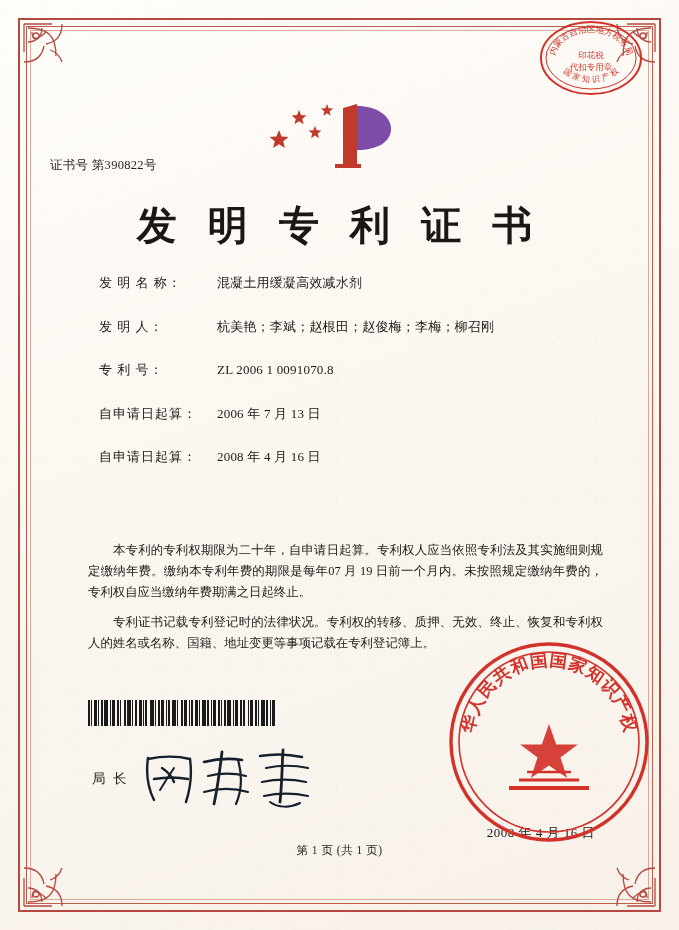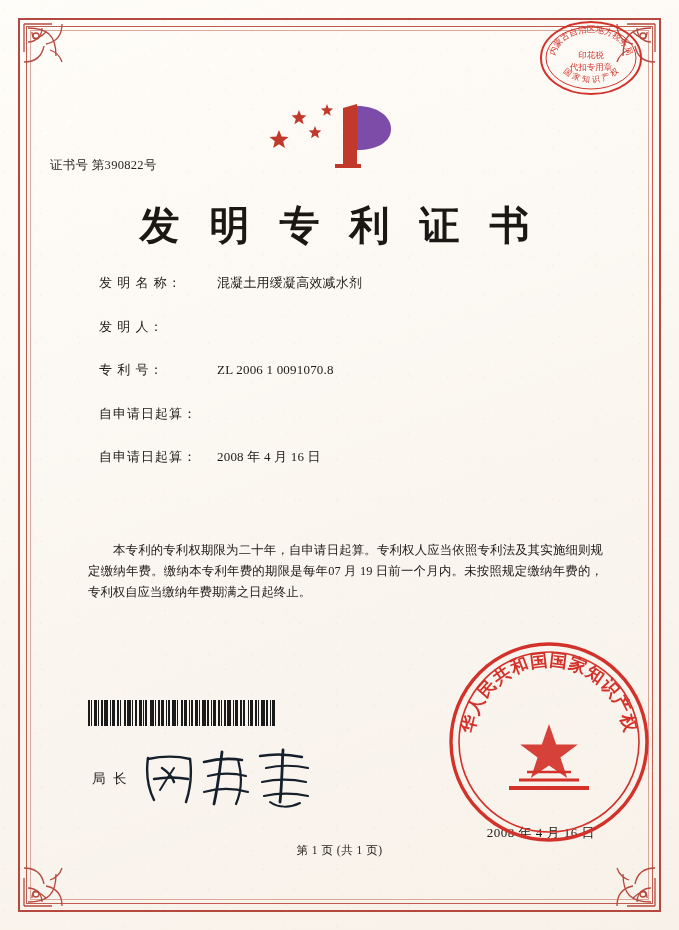--- a/index.html
+++ b/index.html
@@ -87,21 +87,21 @@
 
   .title {
     position: absolute;
     left: 0; right: 0;
     top: 152px;
     text-align: center;
     font-size: 40px;
     font-weight: bold;
     letter-spacing: 10px;
     color: #1b1714;
-    font-family: Liberation Serif, serif;
+    font-family: Liberation Sans, sans-serif;
   }
 
   .fields {
     position: absolute;
     left: 53px;
     right: 10px;
     top: 228px;
   }
   .field {
     display: flex;
@@ -289,36 +289,39 @@
 
     <div class="title">发 明 专 利 证 书</div>
 
     <div class="fields">
       <div class="field">
         <span class="lab">发 明 名 称：</span>
         <span class="val">混凝土用缓凝高效减水剂</span>
       </div>
       <div class="field">
         <span class="lab">发 明 人：</span>
+        <span class="val">杭美艳；李斌；赵根田；赵俊梅；李梅；柳召刚</span>
       </div>
       <div class="field">
         <span class="lab">专 利 号：</span>
         <span class="val">ZL 2006 1 0091070.8</span>
       </div>
       <div class="field">
         <span class="lab">自申请日起算：</span>
+        <span class="val">2006 年 7 月 13 日</span>
       </div>
       <div class="field">
         <span class="lab">自申请日起算：</span>
         <span class="val">2008 年 4 月 16 日</span>
       </div>
     </div>
 
     <div class="body-text">
       <p>本专利的专利权期限为二十年，自申请日起算。专利权人应当依照专利法及其实施细则规定缴纳年费。缴纳本专利年费的期限是每年07 月 19 日前一个月内。未按照规定缴纳年费的，专利权自应当缴纳年费期满之日起终止。</p>
+      <p>专利证书记载专利登记时的法律状况。专利权的转移、质押、无效、终止、恢复和专利权人的姓名或名称、国籍、地址变更等事项记载在专利登记簿上。</p>
     </div>
 
     <div class="barcode">
       <i style="width:2px"></i>
         <i style="width:1px;background:transparent"></i>
       <i style="width:1px"></i>
         <i style="width:2px;background:transparent"></i>
       <i style="width:3px"></i>
         <i style="width:1px;background:transparent"></i>
       <i style="width:1px"></i>

